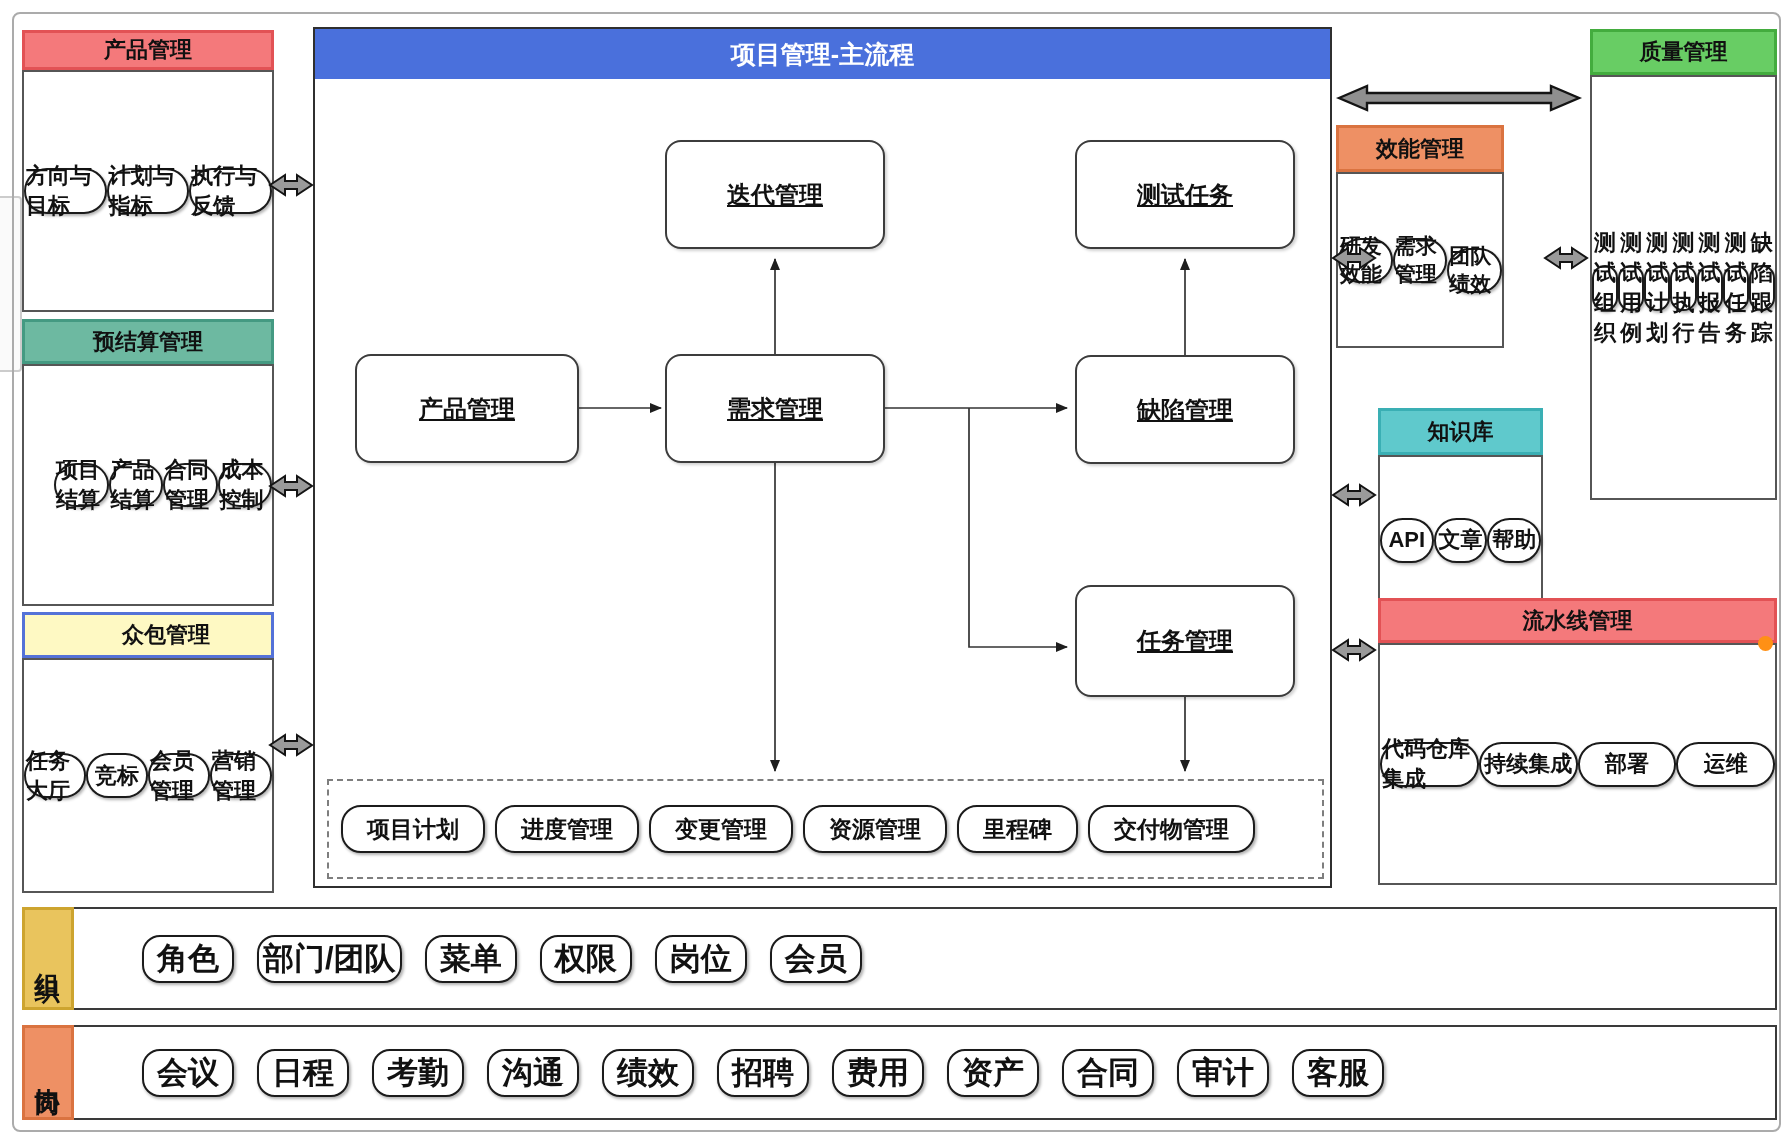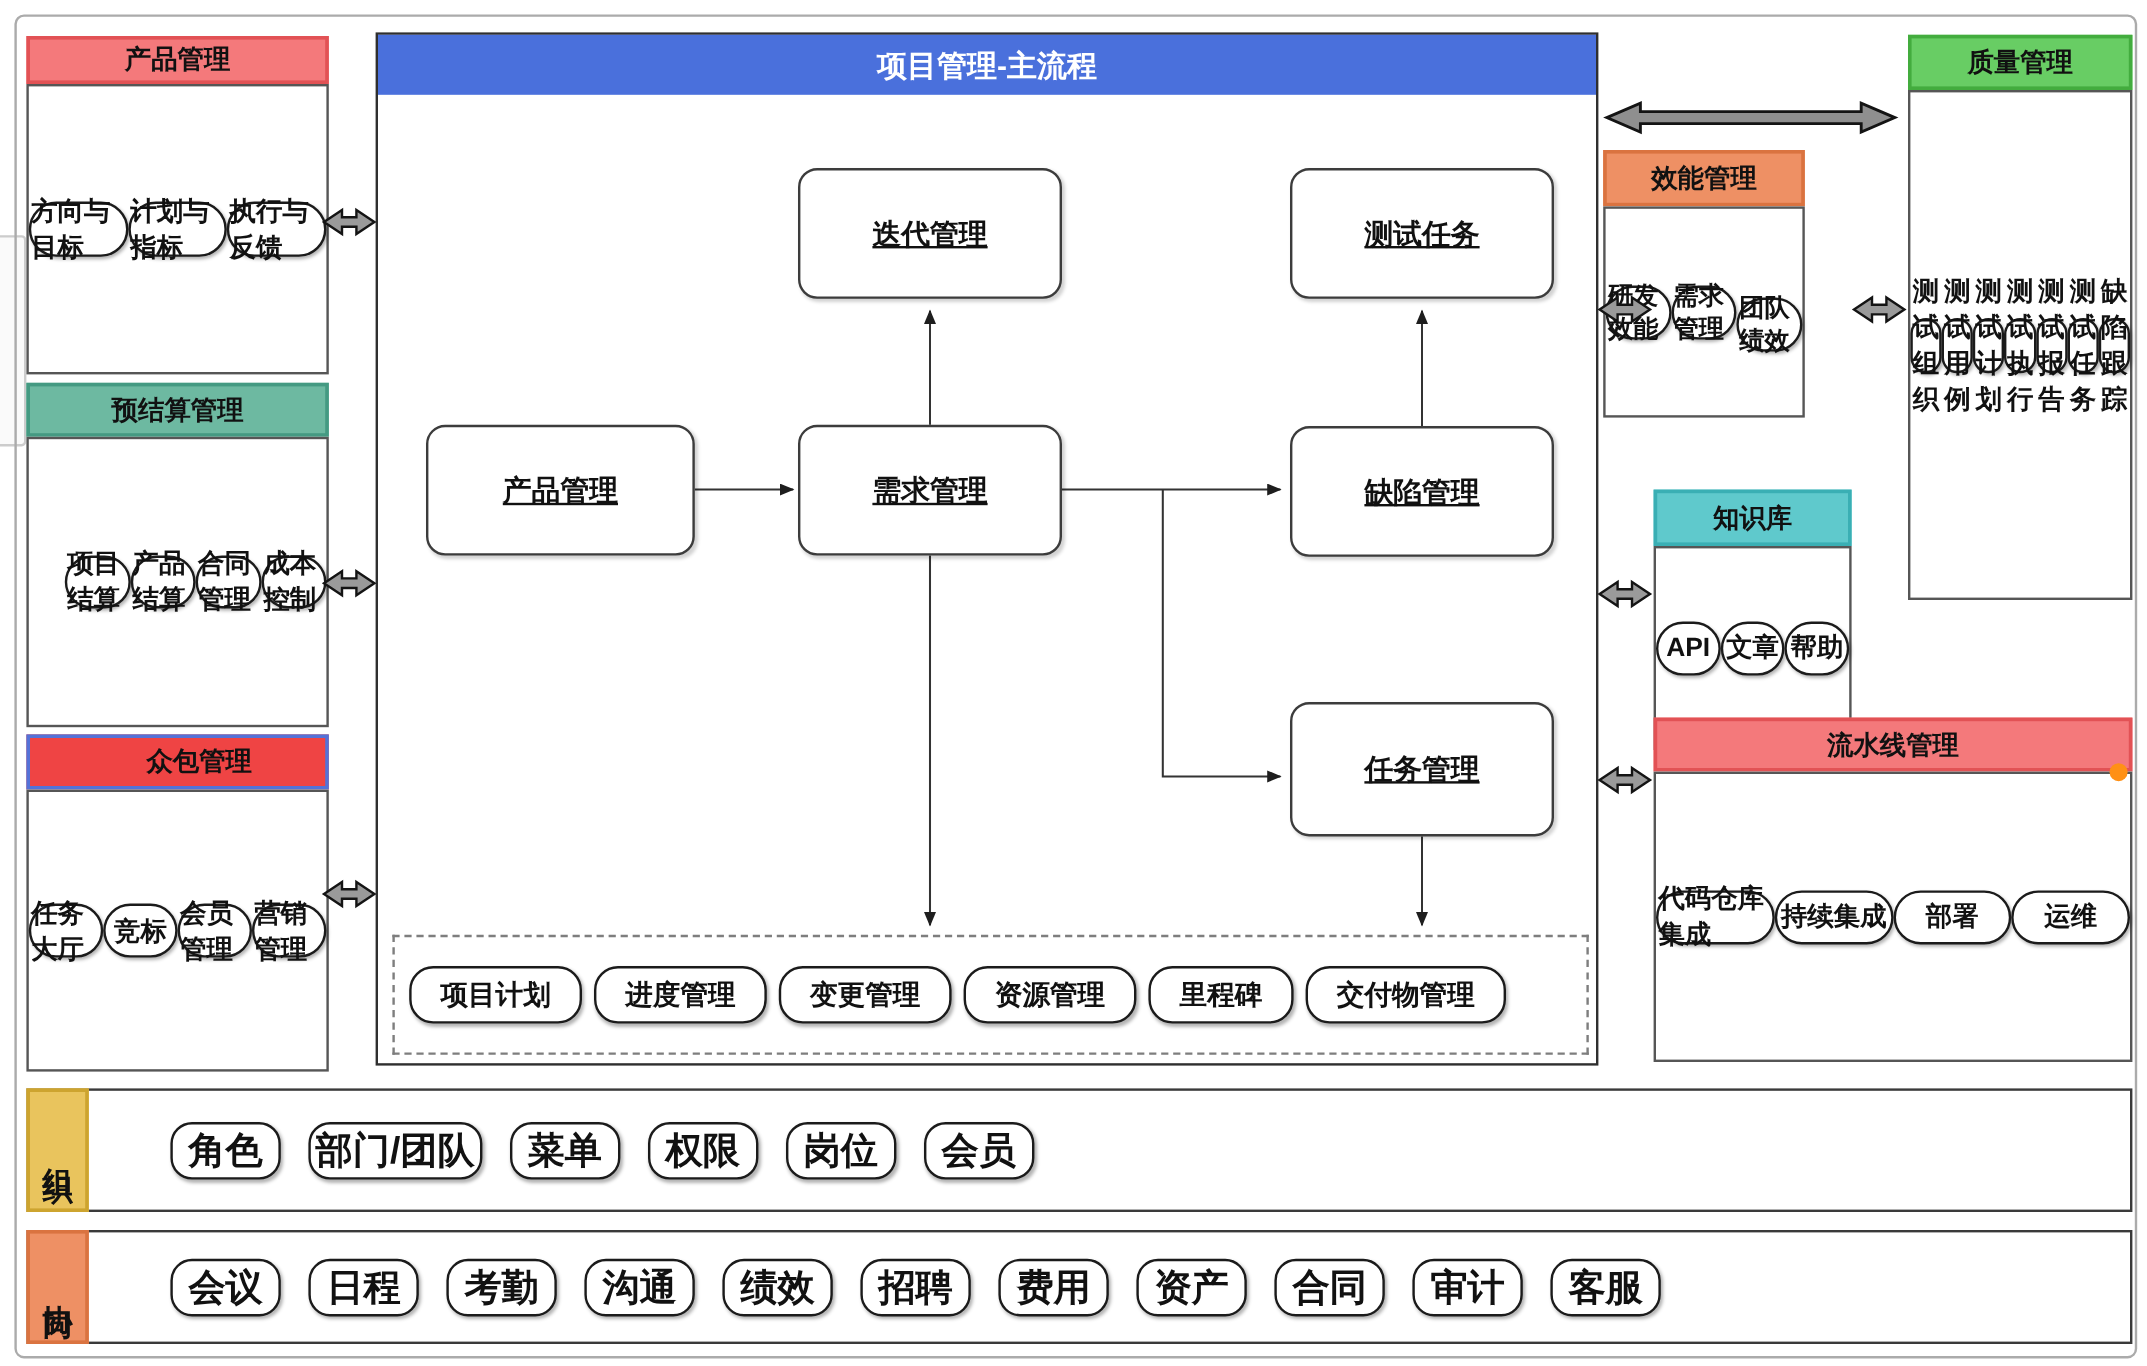--- a/index.html
+++ b/index.html
@@ -9,21 +9,21 @@
   .panel{position:absolute;box-sizing:border-box;}
   .hdr{position:absolute;left:0;right:0;top:0;display:flex;align-items:center;justify-content:center;
        font-weight:bold;font-size:22px;color:#111;box-sizing:border-box;border:3px solid;}
   .pbody{position:absolute;left:0;right:0;bottom:0;border:2px solid #565656;background:#fff;box-sizing:border-box;
        display:flex;flex-direction:row;align-items:center;justify-content:space-evenly;}
   .pill{box-sizing:border-box;border:2px solid #1b1b1b;border-radius:24px;background:#fff;
        display:flex;align-items:center;justify-content:center;font-weight:bold;font-size:22px;color:#111;
        box-shadow:1.5px 2px 3px rgba(0,0,0,.30);}
   .th-red{background:#f4797b;border-color:#e25255;}
   .th-green{background:#6db9a1;border-color:#449a82;}
-  .th-blue{background:#ef4444;border-color:#5472d8;padding-left:36px;}
+  .th-blue{background:#fef9c3;border-color:#5472d8;padding-left:36px;}
   .th-orange{background:#ee9064;border-color:#da7340;}
   .th-teal{background:#5fc9cc;border-color:#3aafb4;}
   .th-green2{background:#68cd64;border-color:#43ac3e;}
   .main-panel{border:2px solid #2f2f2f;background:#fff;}
   .main-hdr{position:absolute;left:0;right:0;top:0;height:50px;background:#4a70dc;color:#fff;
        display:flex;align-items:center;justify-content:center;font-weight:bold;font-size:25px;}
   .node{position:absolute;box-sizing:border-box;border:2px solid #3c3c3c;border-radius:16px;background:#fff;
        display:flex;align-items:center;justify-content:center;font-weight:bold;font-size:24px;color:#111;
        box-shadow:2px 2px 3px rgba(0,0,0,.18);text-decoration:underline;}
   .dashedbox{position:absolute;box-sizing:border-box;border:2px dashed #7e7e7e;background:#fff;

